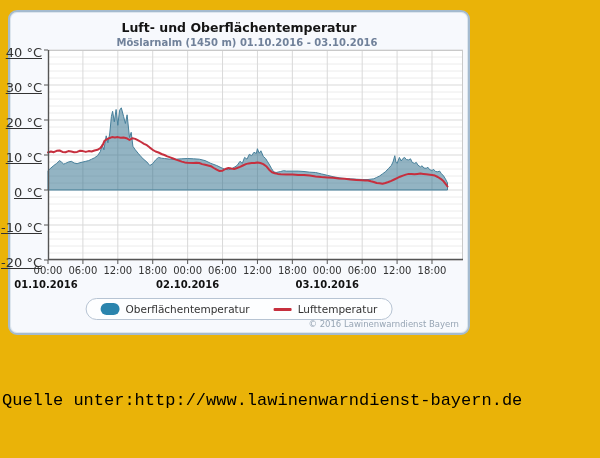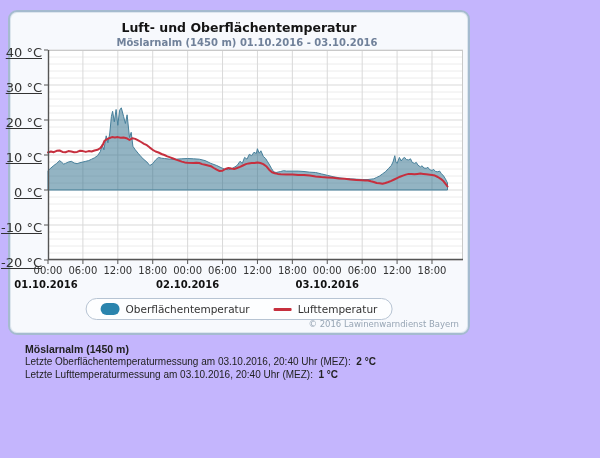--- a/index.html
+++ b/index.html
@@ -1,16 +1,16 @@
 <!DOCTYPE html>
 <html><head>
 <meta charset="utf-8">
 <style>
   html,body{margin:0;padding:0;background:#fff;}
-  .screen{position:relative;width:600px;height:458px;background:#c4b5fd;overflow:hidden;
+  .screen{position:relative;width:600px;height:458px;background:#eab308;overflow:hidden;
           font-family:"DejaVu Sans",sans-serif;}
   .panel{position:absolute;left:8px;top:10px;width:462px;height:325px;box-sizing:border-box;
          background:#f7f9fd;border:2px solid #a5bbcf;border-radius:9px;
          box-shadow:inset 0 0 0 1px #dde6ee;}
   .chart-title{position:absolute;left:0;right:0;top:8px;text-align:center;
                font-size:12.5px;font-weight:bold;color:#141414;}
   .chart-subtitle{position:absolute;left:16px;right:0;top:25px;text-align:center;
                   font-size:10px;font-weight:bold;color:#70819a;}
   .plot-svg{position:absolute;left:40px;top:46px;width:431px;height:224px;}
   .ylab{position:absolute;left:0;width:42px;text-align:right;font-size:13px;color:#333;text-decoration:underline;}
@@ -138,23 +138,15 @@
       <div class="xlab" style="left: 272.357px;">18:00</div>
       <div class="xlab" style="left: 307.265px;">00:00</div>
       <div class="xlab" style="left: 342.174px;">06:00</div>
       <div class="xlab" style="left: 377.082px;">12:00</div>
       <div class="xlab" style="left: 411.99px;">18:00</div>
       <div class="datelab" style="left: 14px;">01.10.2016</div>
       <div class="datelab" style="left: 155.633px;">02.10.2016</div>
       <div class="datelab" style="left: 295.265px;">03.10.2016</div>
     </div>
 
-  <div class="info">
-    <div class="station">Möslarnalm (1450 m)</div>
-    <div>
-      <span>Letzte Oberflächentemperaturmessung am 03.10.2016, 20:40 Uhr (MEZ):</span>&nbsp; <b>2 °C</b>
-    </div>
-    <div>
-      <span>Letzte Lufttemperaturmessung am 03.10.2016, 20:40 Uhr (MEZ):</span>&nbsp; <b>1 °C</b>
-    </div>
-  </div>
 
+  <div class="source-line">Quelle unter:http://www.lawinenwarndienst-bayern.de</div>
 </div>
 
 </body></html>

